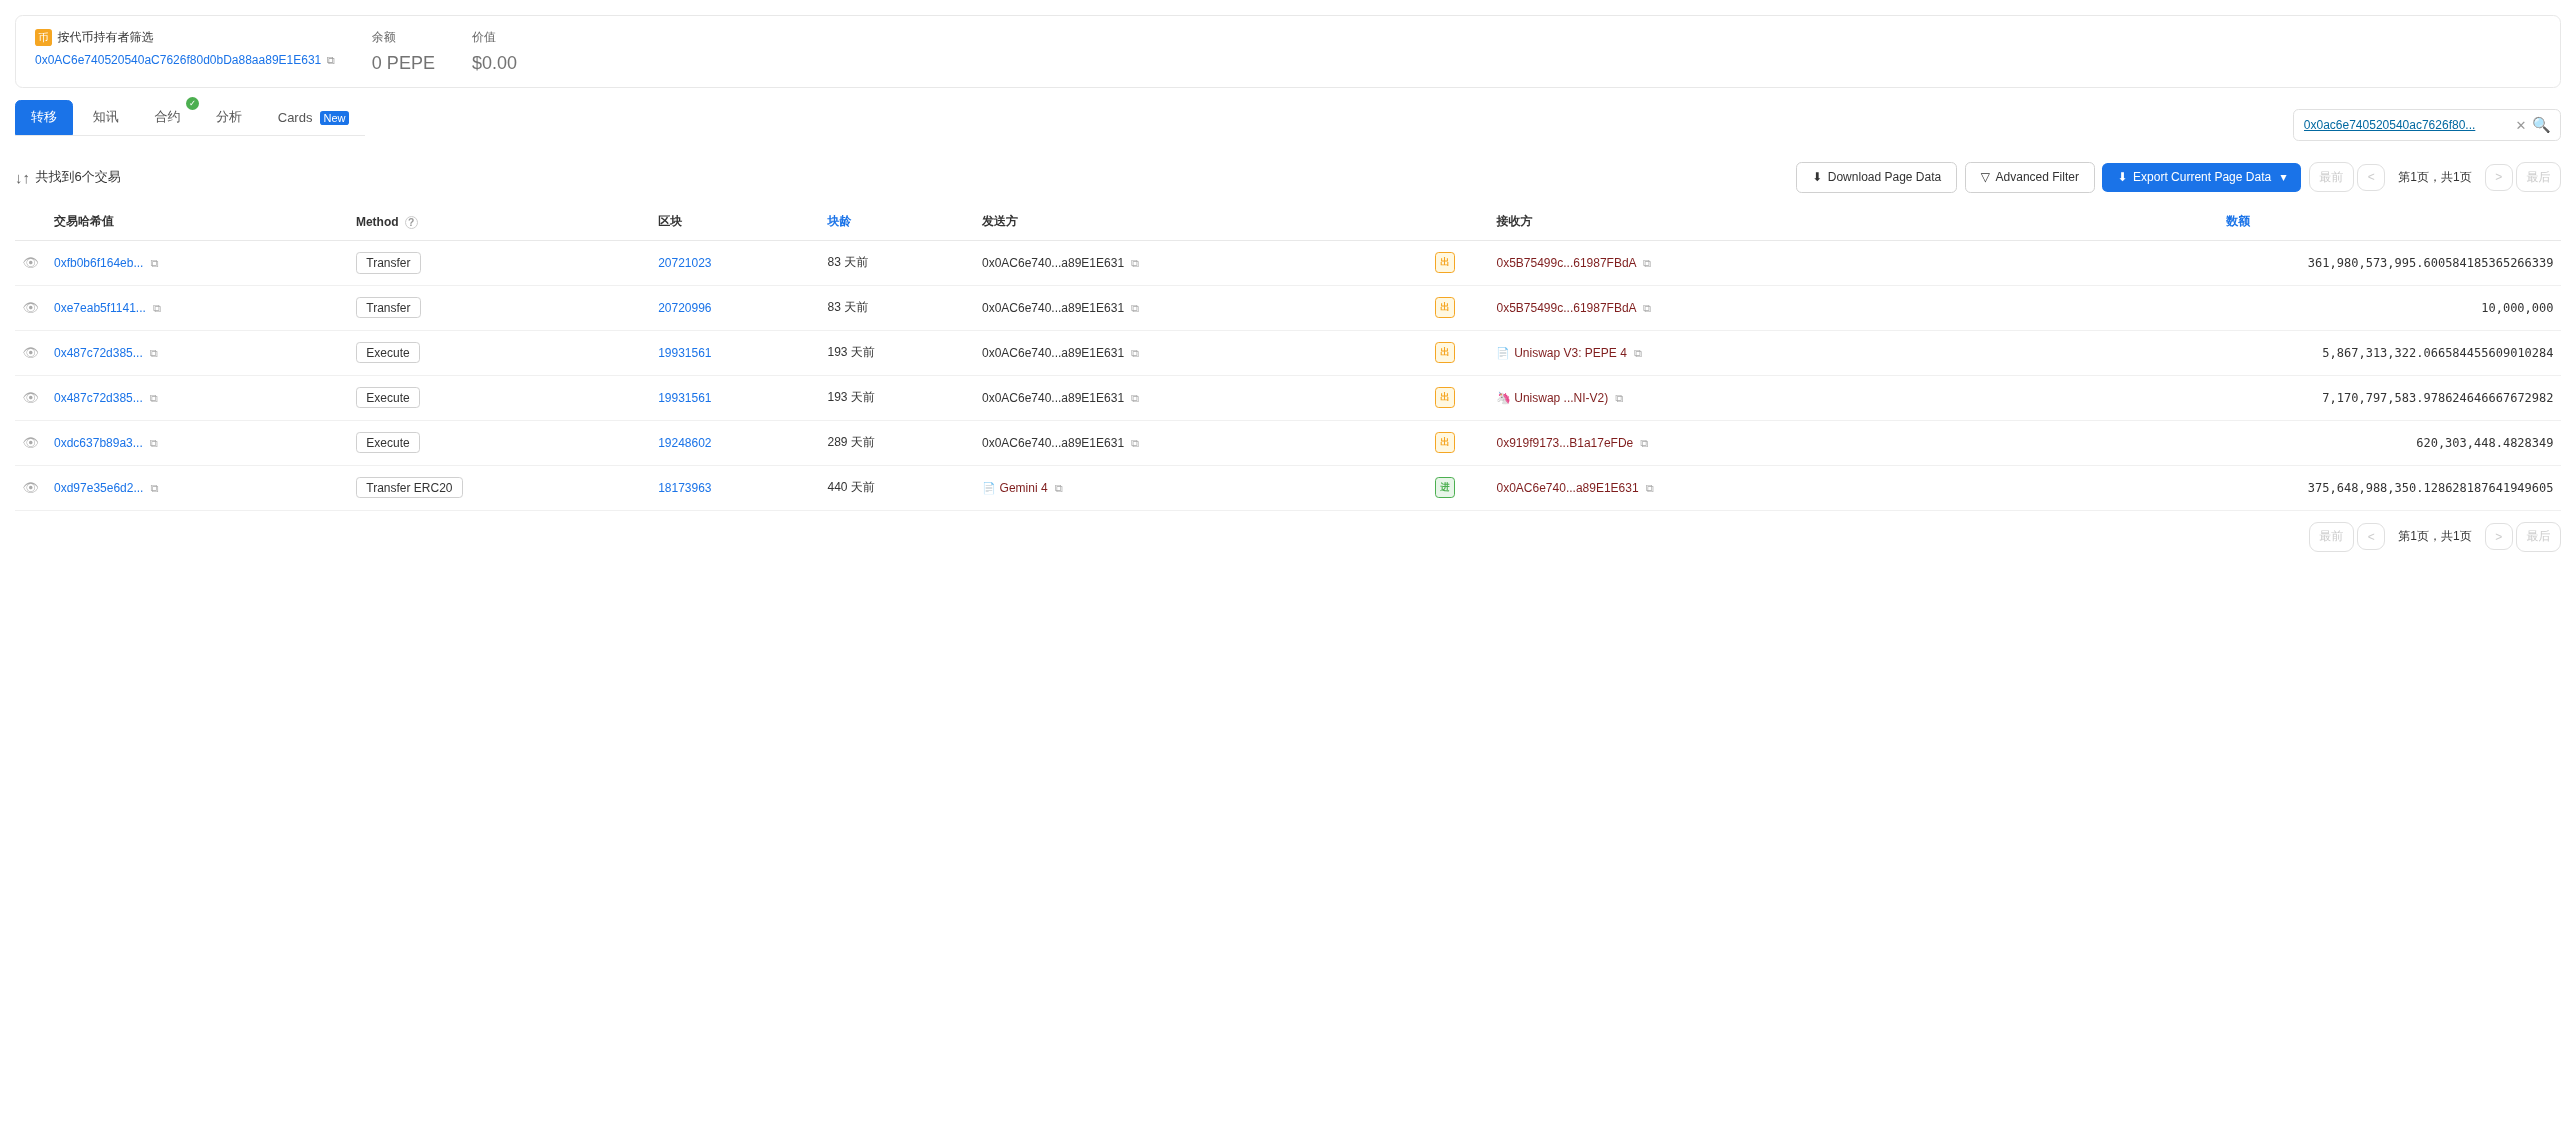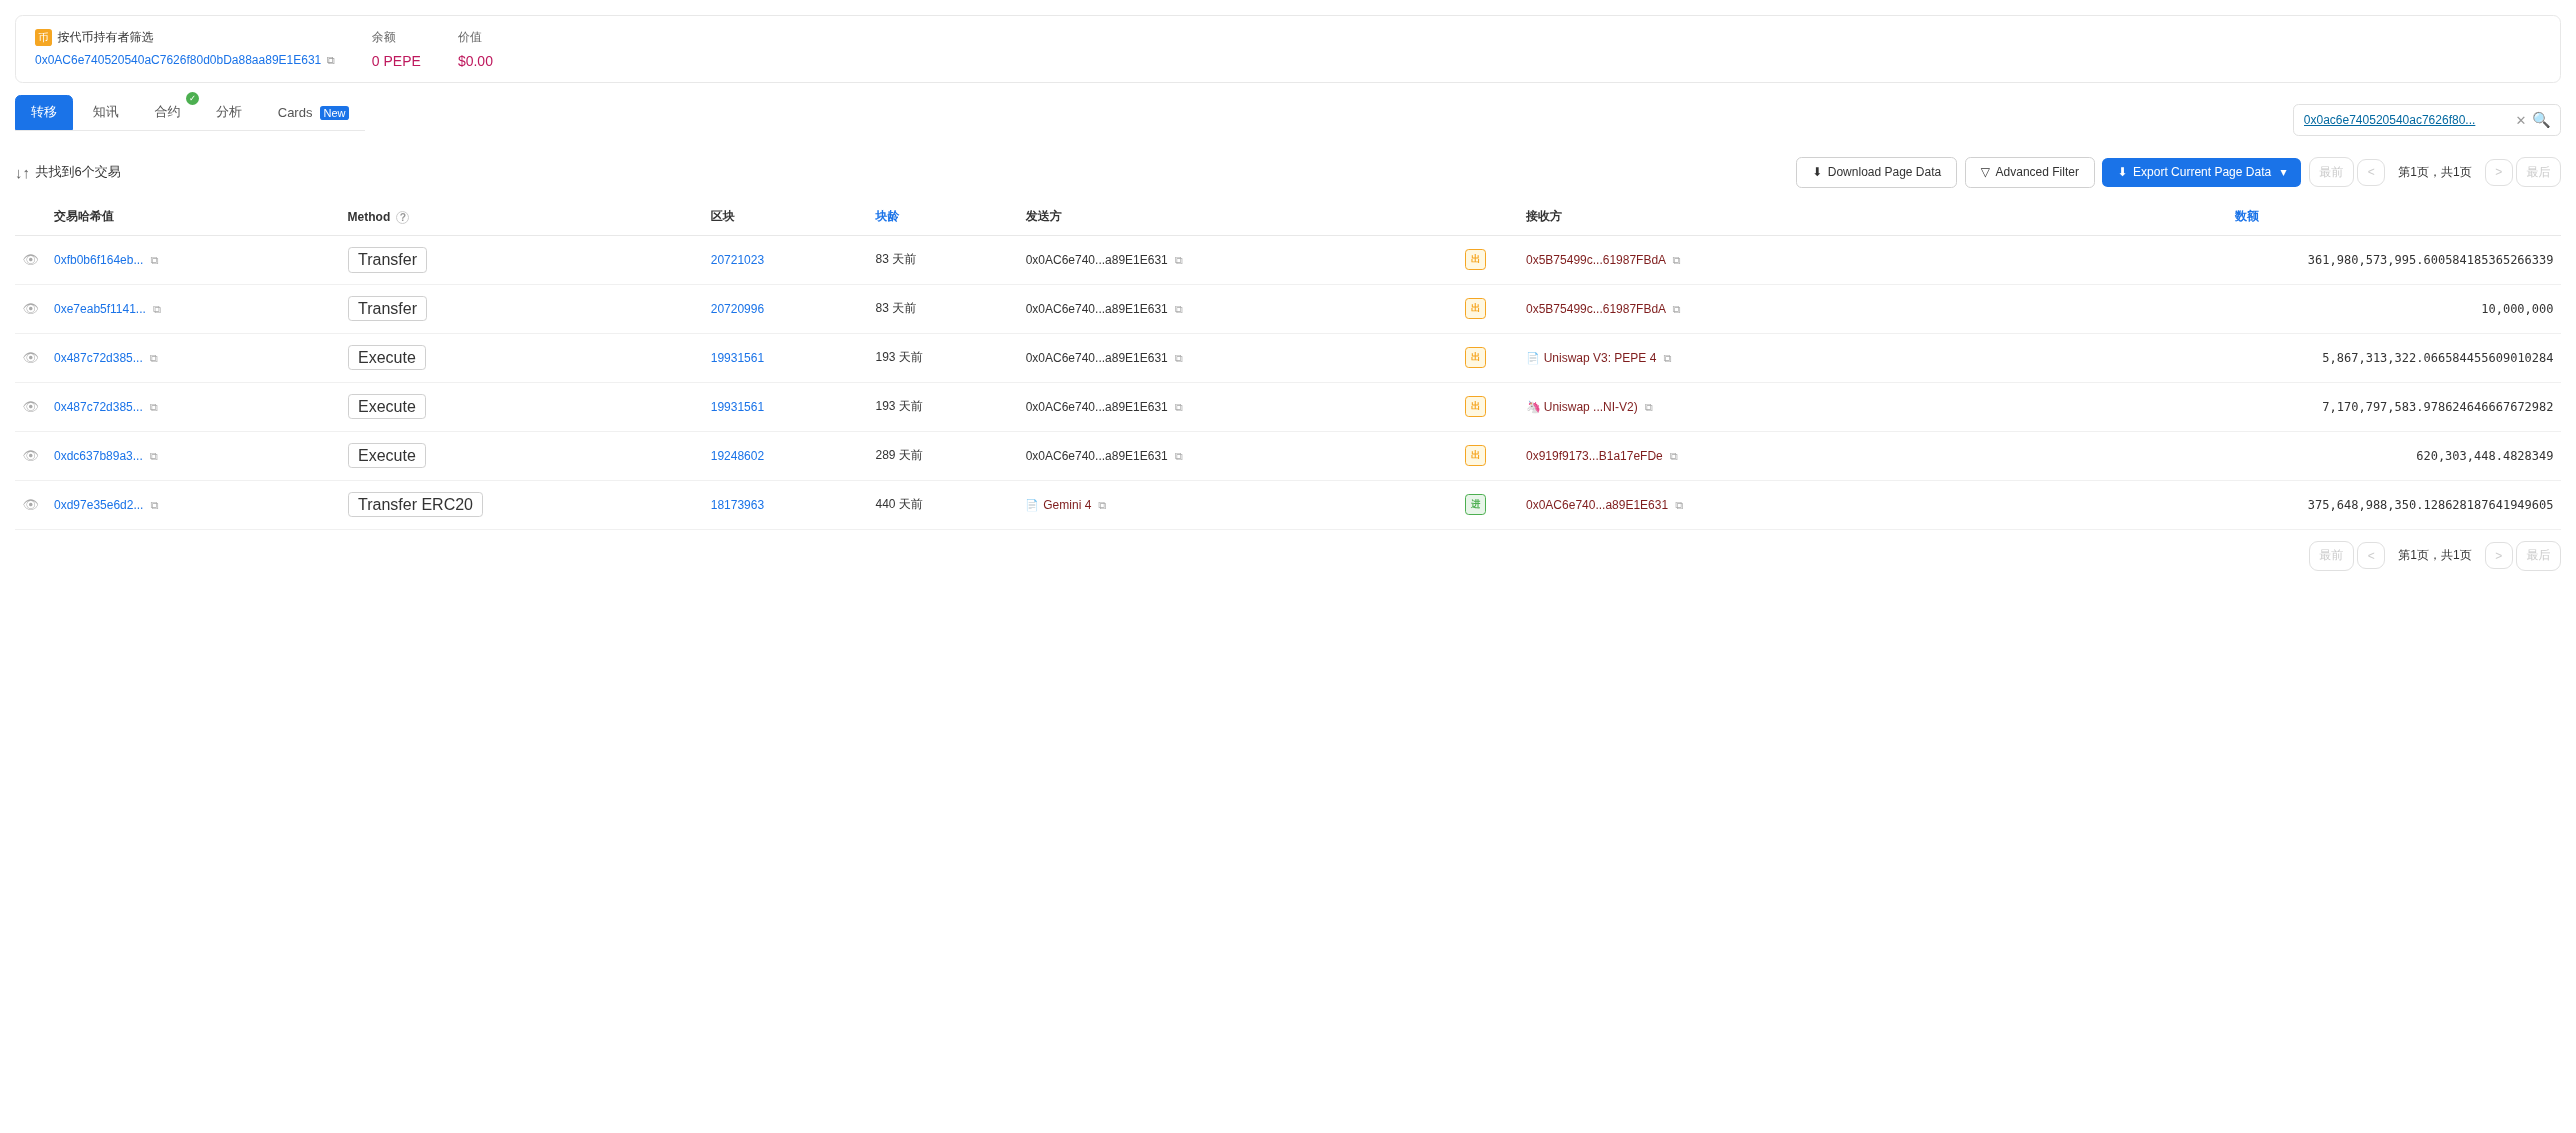--- a/index.html
+++ b/index.html
@@ -12,21 +12,21 @@
       display: flex; align-items: flex-start; gap: 37px;
       border: 0.9px solid #e8e8e8; border-radius: 7.5px; padding: 13px 19px;
       margin-bottom: 11.2px; background: #fff;
     }
     .filter-section { display: flex; flex-direction: column; gap: 3.7px; }
     .filter-label { font-size: 12px; color: #666; }
     .filter-icon { display: inline-block; width: 17px; height: 17px; background: #f5a623; border-radius: 2.8px; margin-right: 5.6px; vertical-align: middle; font-size: 10.3px; line-height: 17px; text-align: center; color: #fff; }
     .filter-title { font-size: 12px; color: #333; display: flex; align-items: center; margin-bottom: 3.7px; }
     .filter-address { color: #1a73e8; font-size: 12px; font-weight: 500; display: flex; align-items: center; gap: 5.6px; }
     .copy-icon { color: #999; cursor: pointer; font-size: 11.2px; }
-    .balance-value, .value-usd { font-size: 14px; color: #be185d; font-weight: 500; margin-top: 3.7px; }
+    .balance-value, .value-usd { font-size: 18px; color: #737373; font-weight: 500; margin-top: 3.7px; }
 
     
     .tabs { display: flex; align-items: center; gap: 3.7px; margin-bottom: 15px; border-bottom: 0.9px solid #e8e8e8; padding-bottom: 0; }
     .tab { padding: 7.5px 15px; border-radius: 5.6px 5.6px 0 0; cursor: pointer; font-size: 13px; color: #555; border: 0.9px solid transparent; position: relative; }
     .tab.active { background: #1a73e8; color: #fff; border-color: #1a73e8; }
     .tab .badge-new { font-size: 11px; background: #1a73e8; color: #fff; border-radius: 2.8px; padding: 0.9px 3.7px; margin-left: 3.7px; vertical-align: middle; }
     .tab .check-icon { position: absolute; top: -3.7px; right: -3.7px; background: #4caf50; color: #fff; border-radius: 50%; width: 13px; height: 13px; font-size: 8.4px; display: flex; align-items: center; justify-content: center; }
 
     
     .tabs-row { display: flex; align-items: center; justify-content: space-between; margin-bottom: 0; }
@@ -52,21 +52,21 @@
     .pag-btn { padding: 5.6px 9.4px; border: 0.9px solid #e0e0e0; border-radius: 9px; cursor: pointer; background: #fff; color: #333; font-size: 12px; }
     .pag-btn.disabled { color: #ccc; cursor: default; }
     .pag-info { padding: 5.6px 9.4px; }
 
     
     .data-table { width: 100%; border-collapse: collapse; }
     .data-table th { text-align: left; padding: 9.4px 7.5px; font-weight: 600; font-size: 12px; color: #333; border-bottom: 1.9px solid #e8e8e8; }
     .data-table td { padding: 11.2px 7.5px; border-bottom: 0.9px solid #f0f0f0; font-size: 12px; vertical-align: middle; }
     .tx-hash { color: #1a73e8; cursor: pointer; }
     .block-num { color: #1a73e8; cursor: pointer; text-align: center; }
-    .method-badge { display: inline-block; border: 0.9px solid #d0d0d0; border-radius: 3.7px; padding: 2.8px 9.4px; font-size: 16px; color: #333; background: #fff; white-space: nowrap; }
+    .method-badge { display: inline-block; border: 0.9px solid #d0d0d0; border-radius: 3.7px; padding: 2.8px 9.4px; font-size: 12px; color: #333; background: #fff; white-space: nowrap; }
     .address-link { color: #7f1d1d; cursor: pointer; }
     .sender-addr { color: #333; font-size: 12px; }
     .direction-badge { display: inline-flex; align-items: center; justify-content: center; width: 20.6px; height: 20.6px; border-radius: 3.7px; font-size: 9.4px; font-weight: 700; border: 0.9px solid; }
     .direction-out { background: #fff8e1; color: #f5a623; border-color: #f5a623; }
     .direction-in { background: #e8f5e9; color: #4caf50; border-color: #4caf50; }
     .amount { text-align: right; font-size: 12px; color: #333; font-family: monospace; }
     .eye-icon { color: #aaa; cursor: pointer; font-size: 13px; }
     .copy-btn { color: #aaa; cursor: pointer; font-size: 11.2px; margin-left: 3.7px; }
     .receiver-icon { margin-right: 3.7px; font-size: 11.2px; color: #666; }
     .th-help { color: #999; font-size: 10.3px; margin-left: 2.8px; cursor: help; display: inline-block; border: 0.9px solid #ccc; border-radius: 50%; width: 13px; height: 13px; text-align: center; line-height: 12px; }

